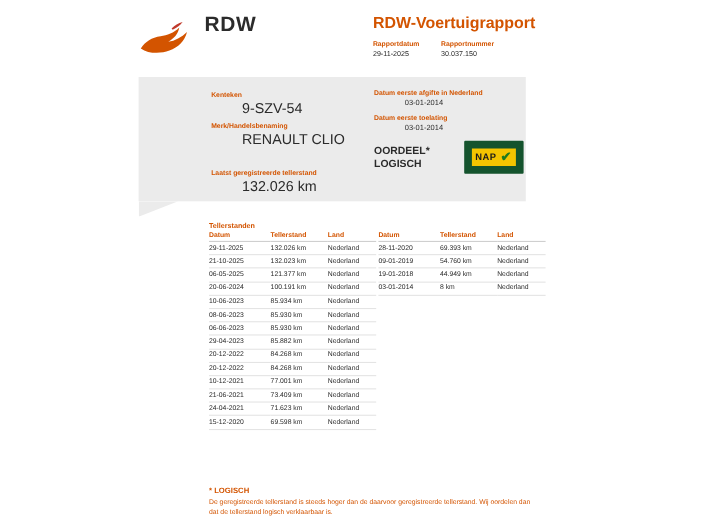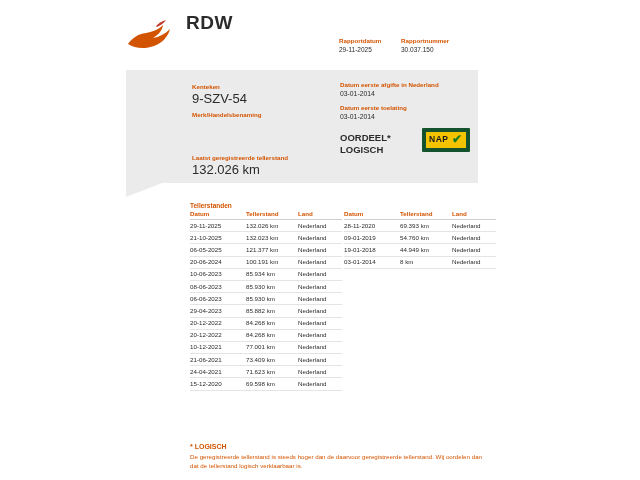--- a/index.html
+++ b/index.html
@@ -103,20 +103,21 @@
     font-weight: bold;
     font-size: 6.2px;
     line-height: 9px;
     white-space: nowrap;
   }
   .field-value {
     color: #2b2b2b;
     font-size: 13px;
     line-height: 16px;
     white-space: nowrap;
+    margin-left: 28px;
   }
   .field-value.small {
     font-size: 6.8px;
     line-height: 10px;
   }
 
   .lp-block { position: absolute; left: 66px; top: 12px; }
   .brand-block { position: absolute; left: 66px; top: 40px; }
   .odo-block { position: absolute; left: 66px; top: 83px; }
 
@@ -132,21 +133,21 @@
     color: #2b2b2b;
     line-height: 12px;
   }
   .nap-badge {
     position: absolute;
     left: 296px;
     top: 58px;
     width: 40px;
     height: 16px;
     background: #f4c400;
-    border: 4px solid #14532d;
+    border: 7px solid #14532d;
     border-radius: 1px;
   }
   .nap-text {
     position: absolute;
     left: 3px;
     top: 2px;
     font-size: 8.5px;
     font-weight: bold;
     color: #1a1a1a;
     letter-spacing: 0.5px;
@@ -224,20 +225,21 @@
 
     <div class="logo-wrap">
       <svg width="50" height="34" viewBox="0 0 50 34">
         <path d="M2 26 C6 20, 12 16, 20 15 C26 14, 32 12, 37 7 C36 13, 32 17, 27 20 C33 19, 39 16, 44 11 C42 19, 36 25, 28 28 C20 31, 9 31, 2 26 Z" fill="#d35400"></path>
         <path d="M30 8 C33 5, 36 3, 40 2 C38 5, 35 7, 31 9 Z" fill="#c0392b"></path>
       </svg>
     </div>
 
     <div class="brand-title">RDW</div>
 
+    <div class="report-title">RDW-Voertuigrapport</div>
 
     <div class="meta-row">
       <div class="meta-block first">
         <div class="meta-label">Rapportdatum</div>
         <div class="meta-value">29-11-2025</div>
       </div><div class="meta-block">
         <div class="meta-label">Rapportnummer</div>
         <div class="meta-value">30.037.150</div>
       </div>
     </div>
@@ -245,20 +247,21 @@
 
   <div class="panel">
 
     <div class="lp-block">
       <div class="field-label">Kenteken</div>
       <div class="field-value">9-SZV-54</div>
     </div>
 
     <div class="brand-block">
       <div class="field-label">Merk/Handelsbenaming</div>
+      <div class="field-value">RENAULT CLIO</div>
     </div>
 
     <div class="odo-block">
       <div class="field-label">Laatst geregistreerde tellerstand</div>
       <div class="field-value">132.026 km</div>
     </div>
 
     <div class="d1-block">
       <div class="field-label">Datum eerste afgifte in Nederland</div>
       <div class="field-value small">03-01-2014</div>

